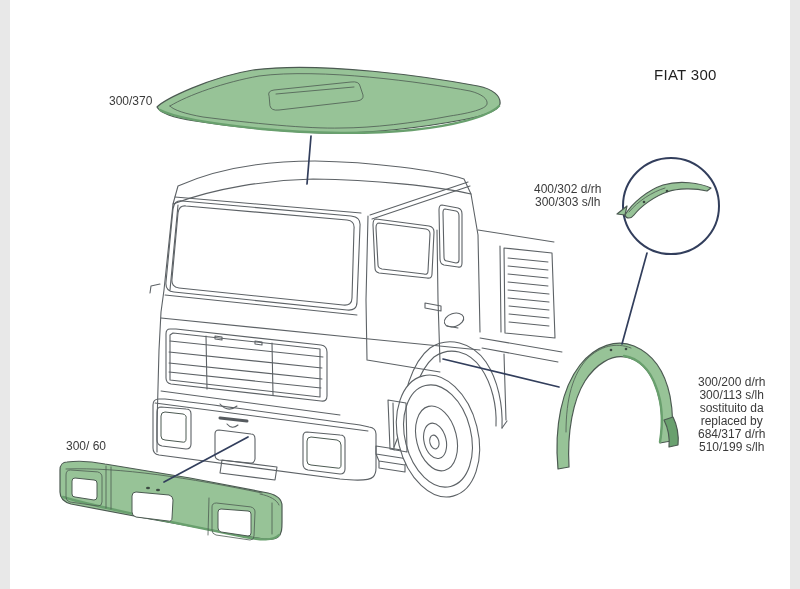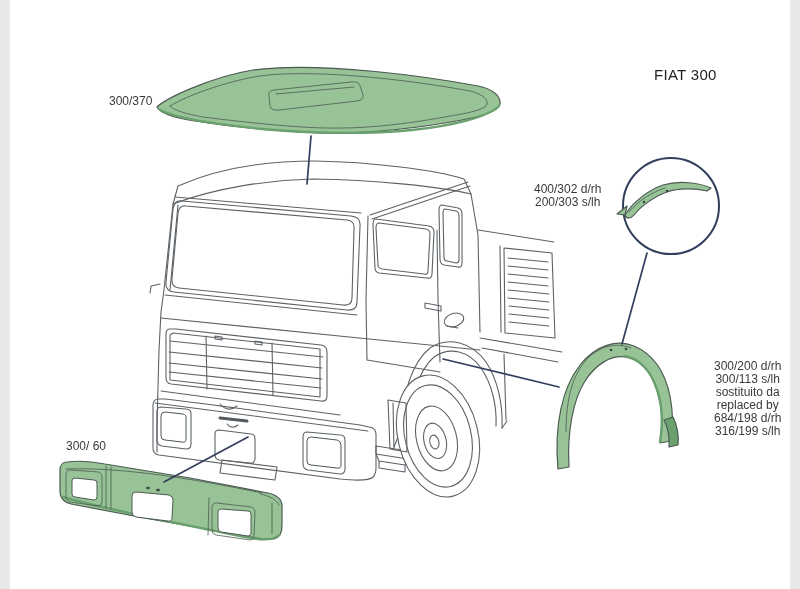--- a/index.html
+++ b/index.html
@@ -21,21 +21,21 @@
     position:absolute;left:644px;top:66px;font-size:15px;letter-spacing:.3px;
     color:#1f1f1f;font-weight:400;
   }
   .label{
     position:absolute;font-size:12px;font-weight:normal;color:#3a3a3a;line-height:13px;
     white-space:nowrap;
     text-align:center;
   }
   .roof-label{left:99px;top:95px;}
   .drip-label{left:524px;top:183px;}
-  .arch-label{left:688px;top:360px;margin-left:16px;}
+  .arch-label{left:688px;top:376px;}
   .bumper-label{left:56px;top:440px;}
 
   
   .art{stroke:var(--line);stroke-width:1.1;fill:none;stroke-linejoin:round;stroke-linecap:round;}
   .artw{stroke:var(--line);stroke-width:1.1;fill:#ffffff;stroke-linejoin:round;}
   .green{fill:var(--part-green);stroke:#4c5a52;stroke-width:1.2;stroke-linejoin:round;}
   .greenline{fill:none;stroke:#4c5a52;stroke-width:.8;stroke-linejoin:round;stroke-linecap:round;}
   .shade{fill:none;stroke:var(--part-green-dark);stroke-width:2.4;stroke-linecap:round;}
   .hole{fill:#ffffff;stroke:#4c5a52;stroke-width:1;}
   .dot{fill:#3c4a42;stroke:none;}
@@ -172,26 +172,26 @@
       <path class="leader" d="M238,437 L154,482"></path>
     </g>
   </svg>
 
   <div class="title">FIAT 300</div>
 
   <div class="label roof-label">300/370</div>
 
   <div class="label drip-label">
     <div>400/302 d/rh</div>
-    <div>200/303 s/lh</div>
+    <div>300/303 s/lh</div>
   </div>
 
   <div class="label arch-label">
     <div>300/200 d/rh</div>
     <div>300/113 s/lh</div>
     <div>sostituito da</div>
     <div>replaced by</div>
-    <div>684/198 d/rh</div>
-    <div>316/199 s/lh</div>
+    <div>684/317 d/rh</div>
+    <div>510/199 s/lh</div>
   </div>
 
   <div class="label bumper-label">300/ 60</div>
 </div>
 
 </body></html>

